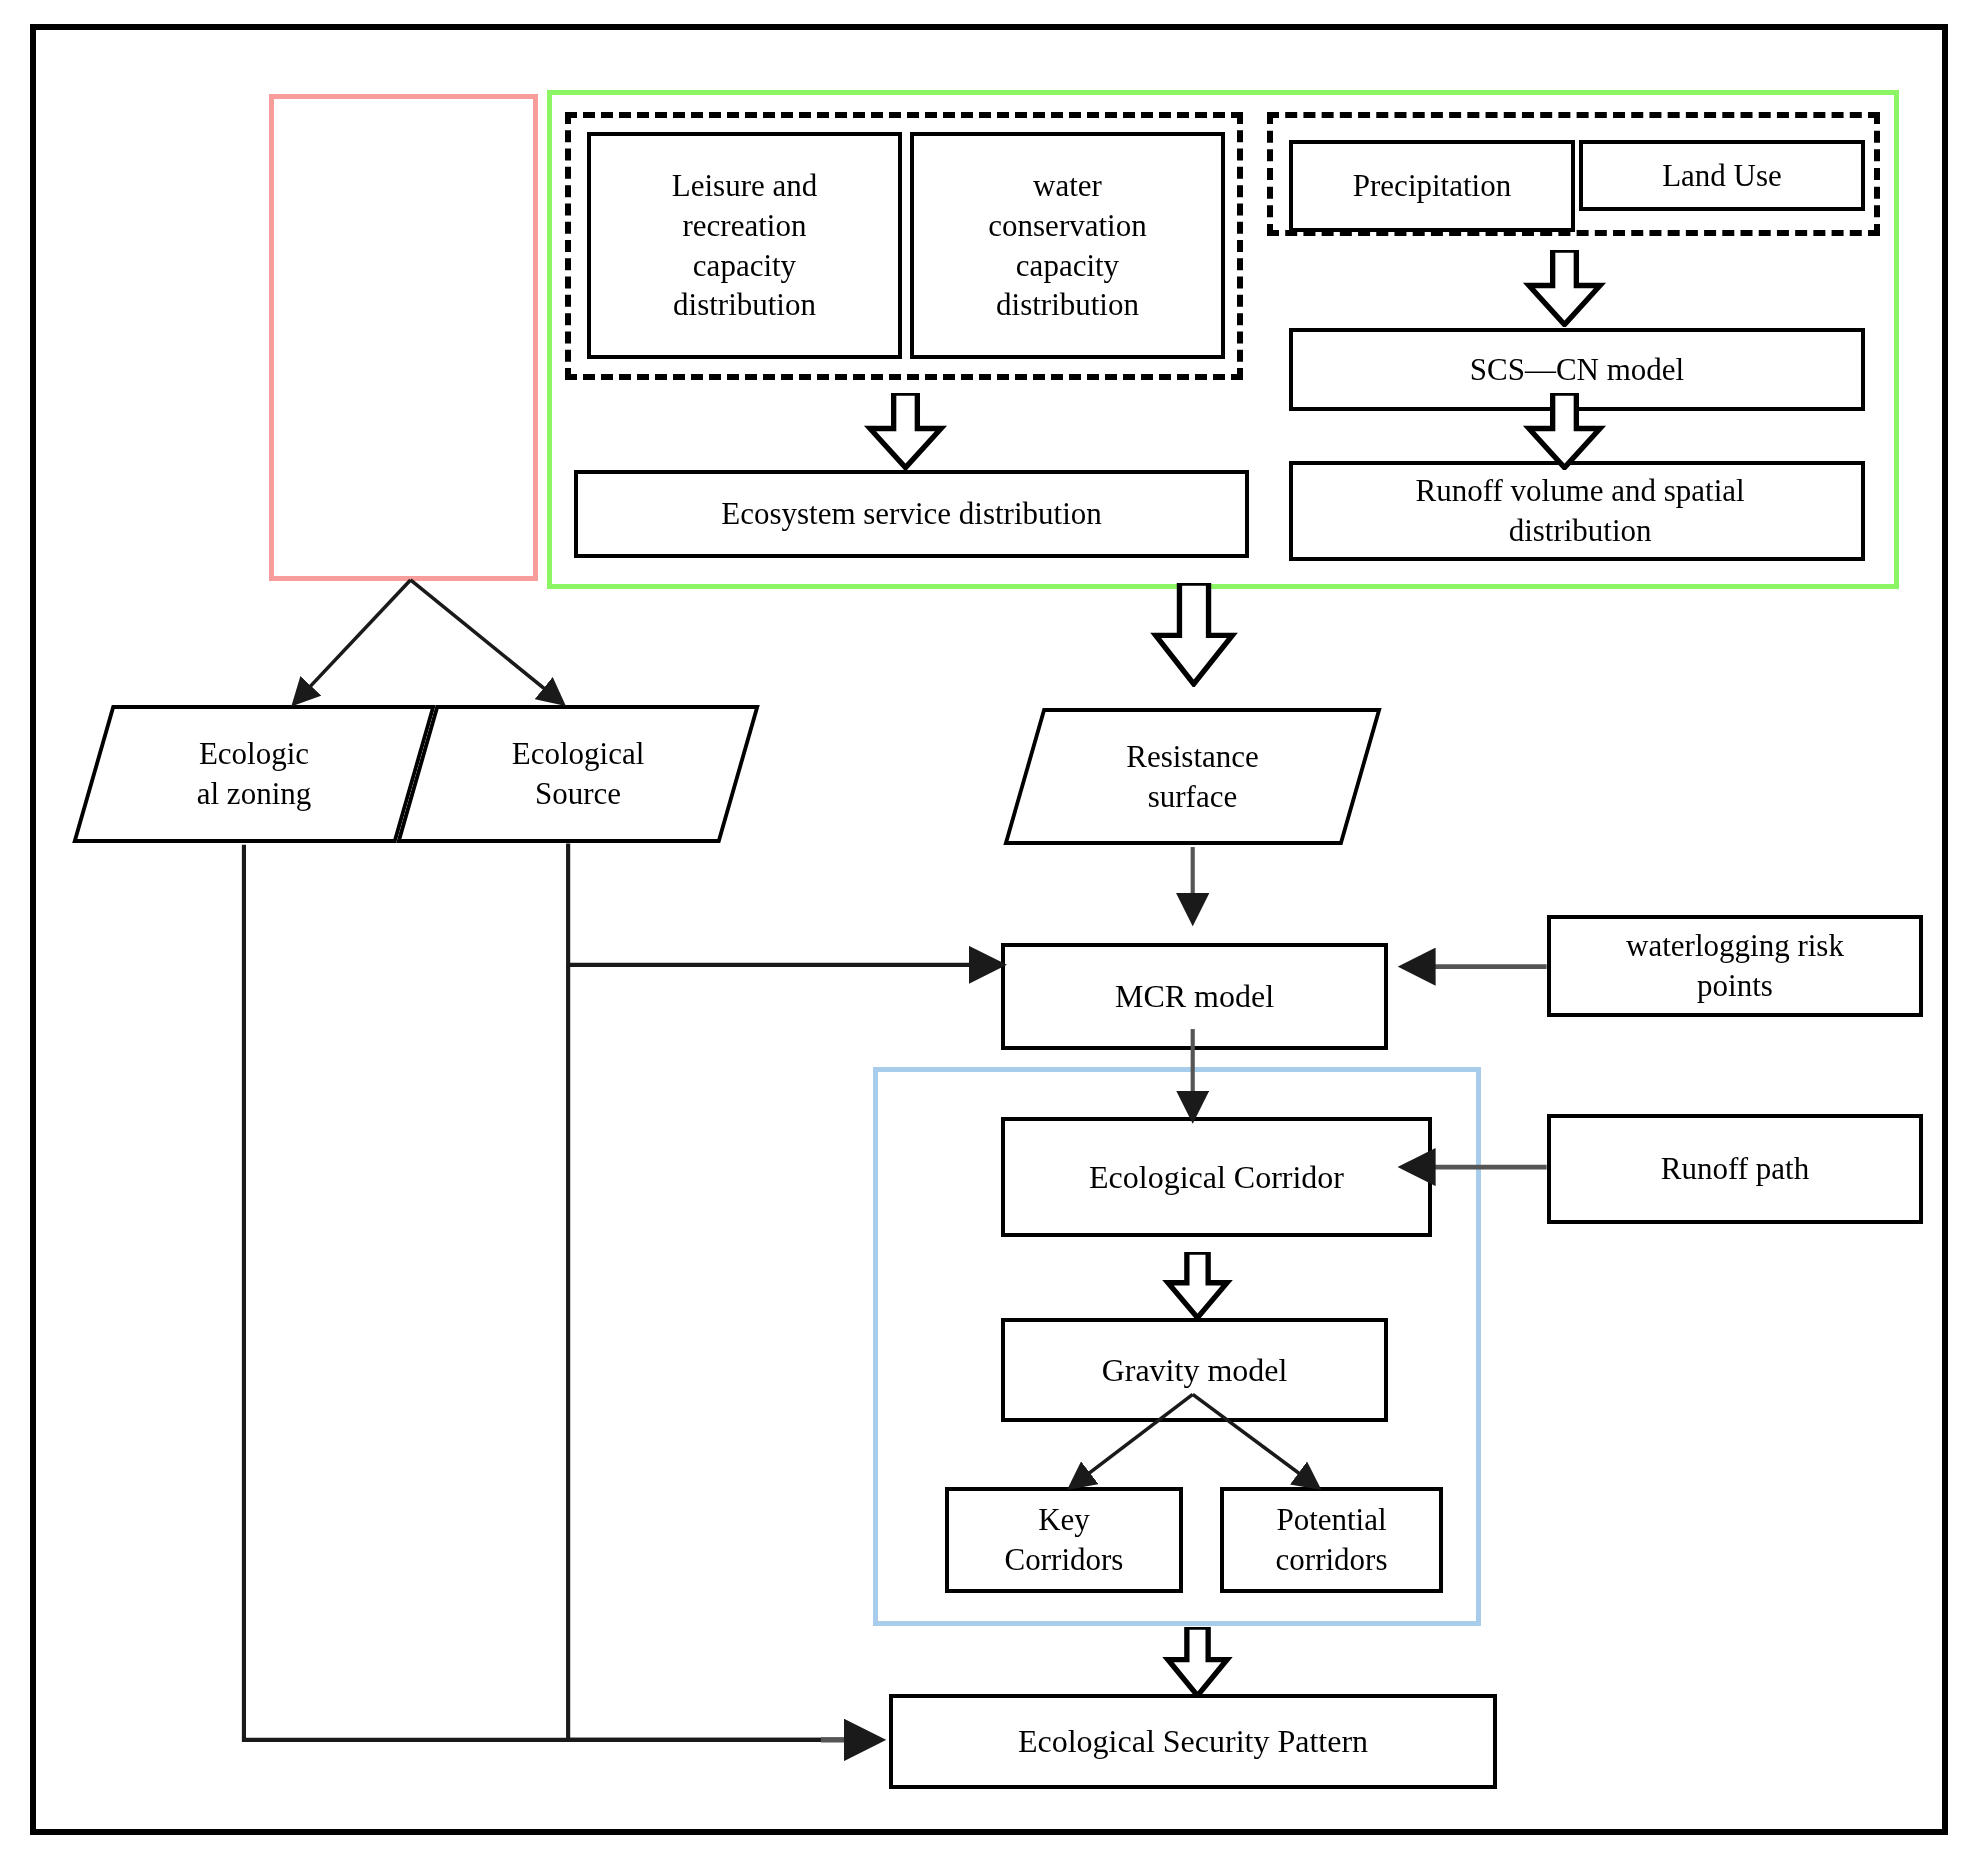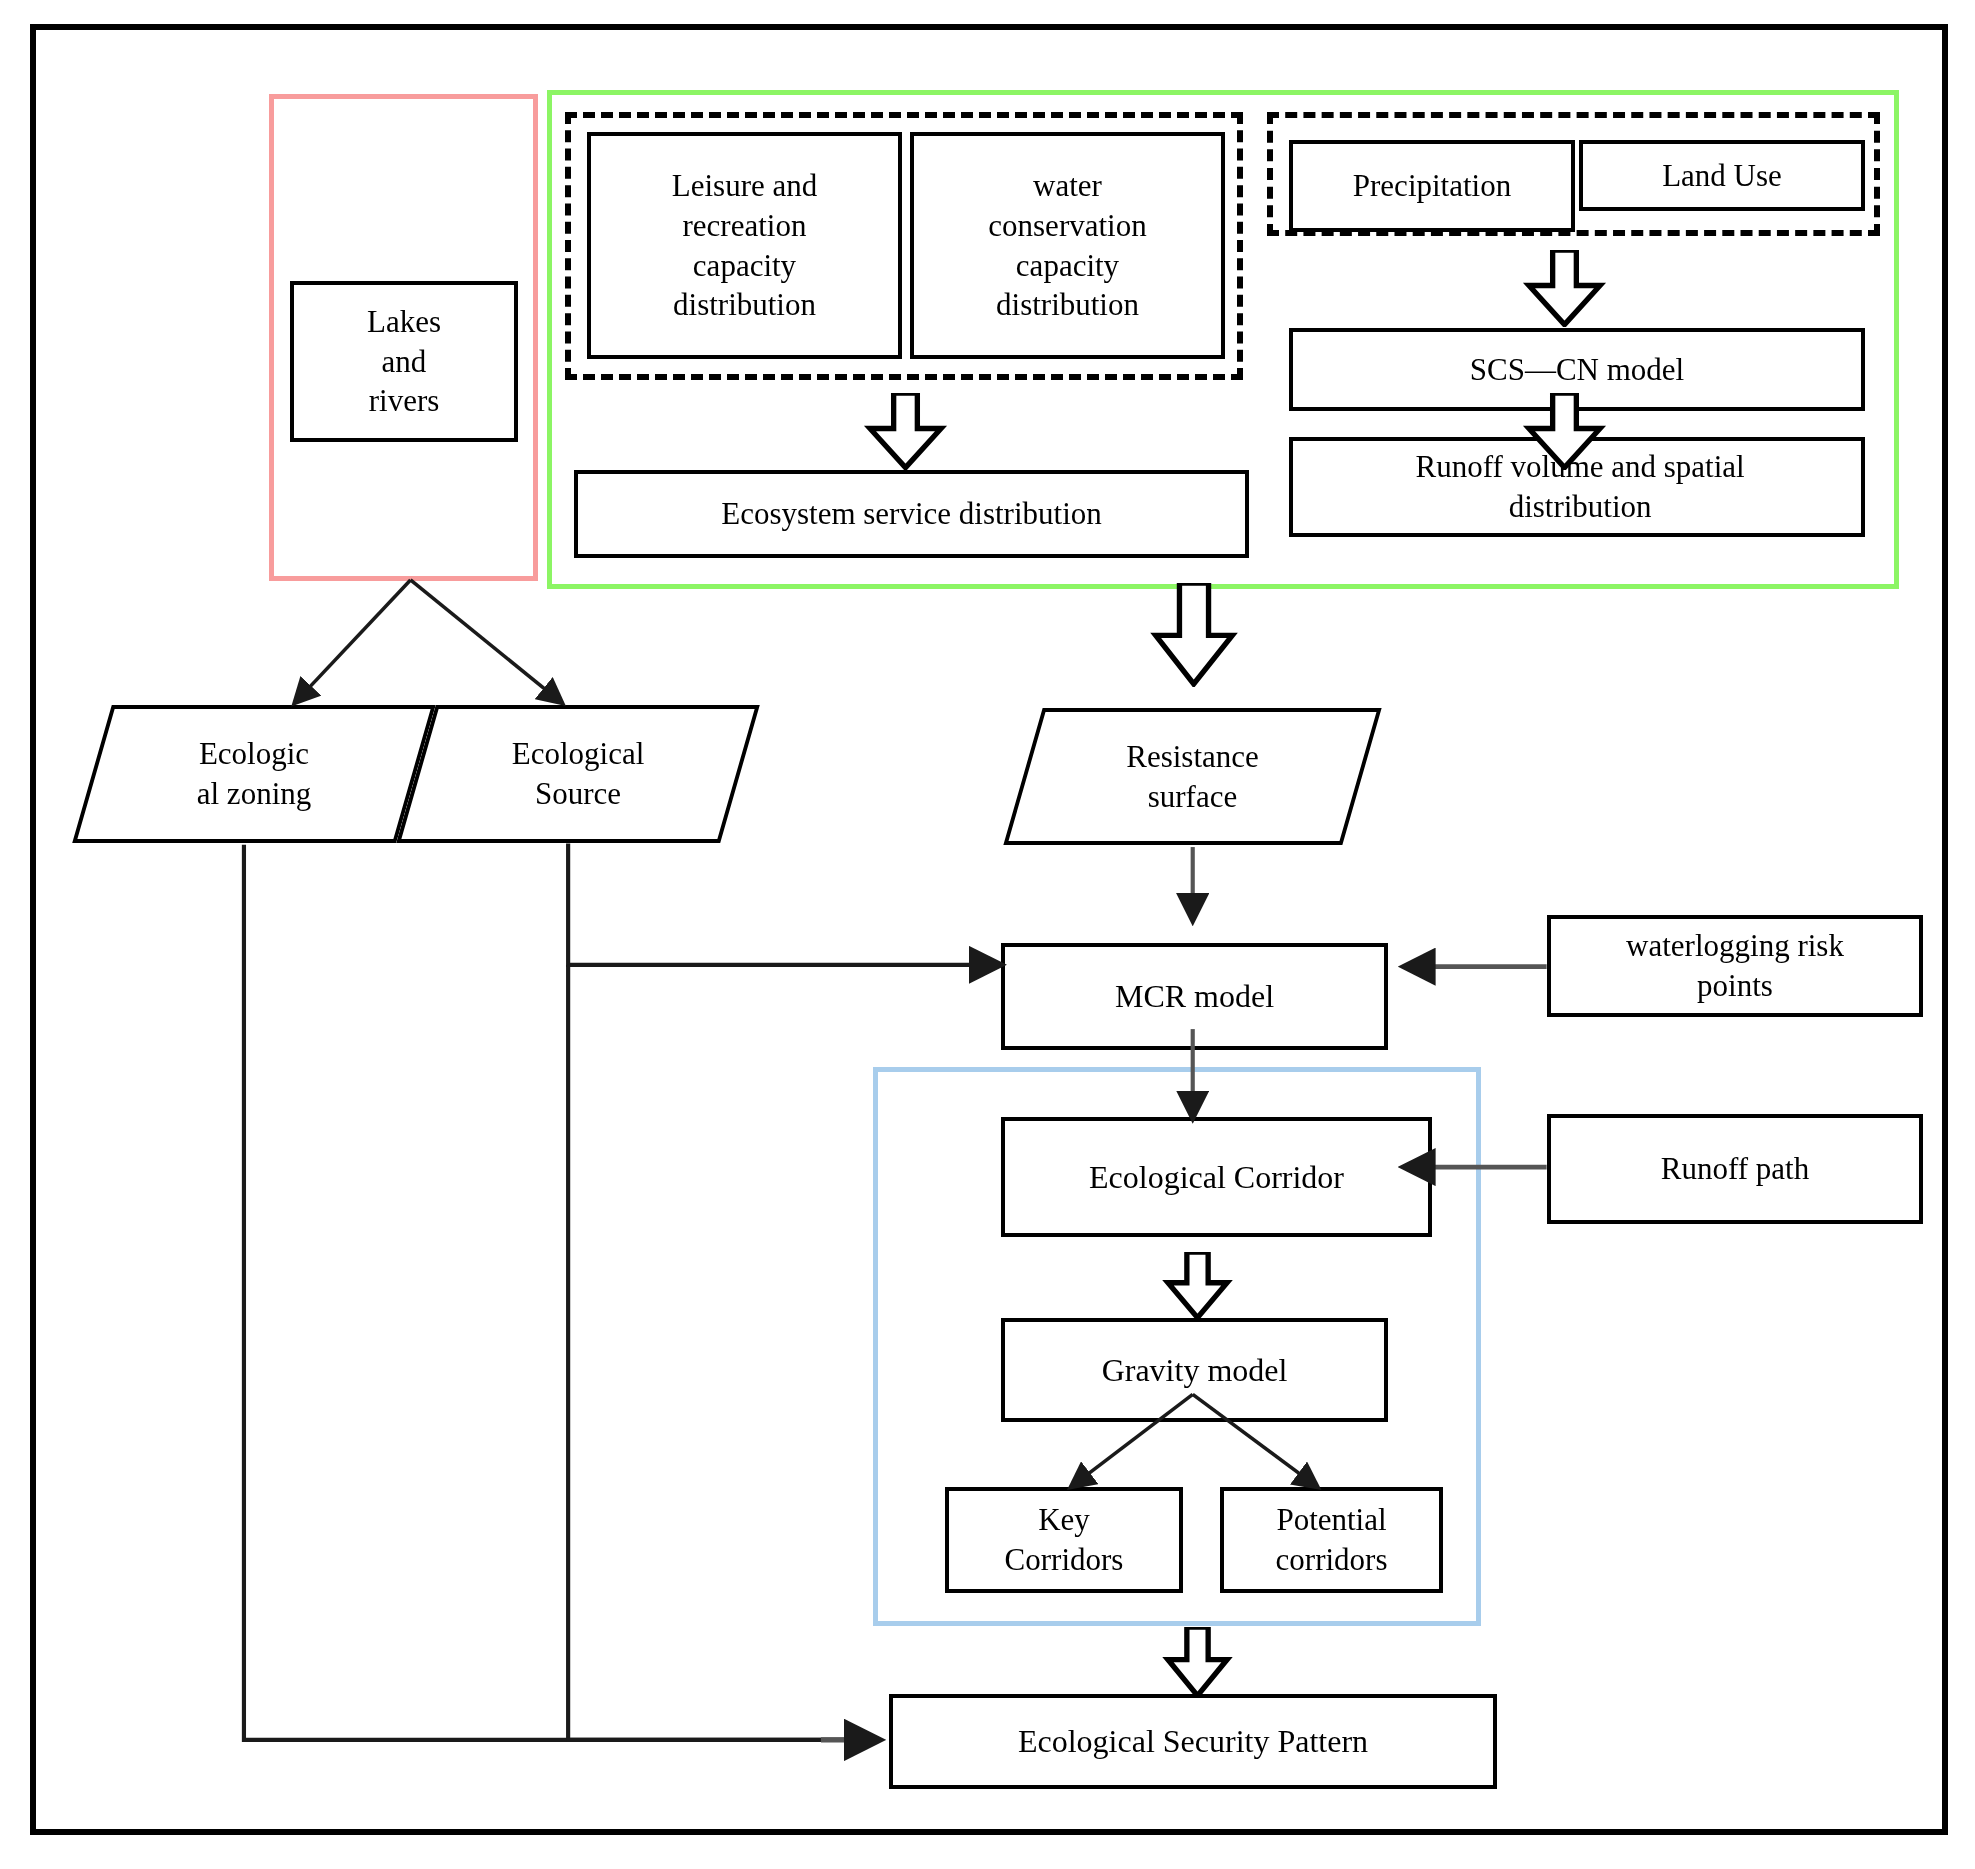--- a/index.html
+++ b/index.html
@@ -154,23 +154,20 @@
   <div class="group-frame frame-pink" style="left:269px; top:94px; width:269px; height:487px;"></div>
 
   <div class="group-frame frame-green" style="left:547px; top:90px; width:1352px; height:499px;"></div>
 
   <div class="group-frame frame-blue" style="left:873px; top:1067px; width:608px; height:559px;"></div>
 
   <div class="group-frame frame-dashed" style="left:565px; top:112px; width:678px; height:268px;"></div>
 
   <div class="group-frame frame-dashed" style="left:1267px; top:112px; width:613px; height:124px;"></div>
 
-  <div class="node fs-52" style="left:290px; top:281px; width:228px; height:161px;">
-    <span class="node-text">Lakes<br>and<br>rivers</span>
-  </div>
 
   <div class="node fs-52" style="left:587px; top:132px; width:315px; height:227px;align-items:center;">
     <span class="node-text">Leisure and<br>recreation<br>capacity<br>distribution</span>
   </div>
 
   <div class="node fs-52" style="left:910px; top:132px; width:315px; height:227px;">
     <span class="node-text">water<br>conservation<br>capacity<br>distribution</span>
   </div>
 
   <div class="node fs-52" style="left:1289px; top:140px; width:286px; height:92px;">
@@ -182,21 +179,21 @@
   </div>
 
   <div class="node fs-52" style="left:1289px; top:312px; width:576px; height:83px;margin-top:16px;">
     <span class="node-text">SCS—CN model</span>
   </div>
 
   <div class="node fs-52" style="left:574px; top:470px; width:675px; height:88px;">
     <span class="node-text">Ecosystem service distribution</span>
   </div>
 
-  <div class="node fs-52" style="left:1289px; top:437px; width:576px; height:100px;padding-left:11px;">
+  <div class="node fs-52" style="left:1289px; top:461px; width:576px; height:100px;padding-left:11px;">
     <span class="node-text">Runoff volume and spatial<br>distribution</span>
   </div>
 
   <div class="par-wrap" style="left:92px; top:705px; width:324px; height:138px;">
     <div class="par-shape"></div>
     <div class="par-label fs-52">Ecologic<br>al zoning</div>
   </div>
 
   <div class="par-wrap" style="left:416px; top:705px; width:324px; height:138px;">
     <div class="par-shape"></div>

